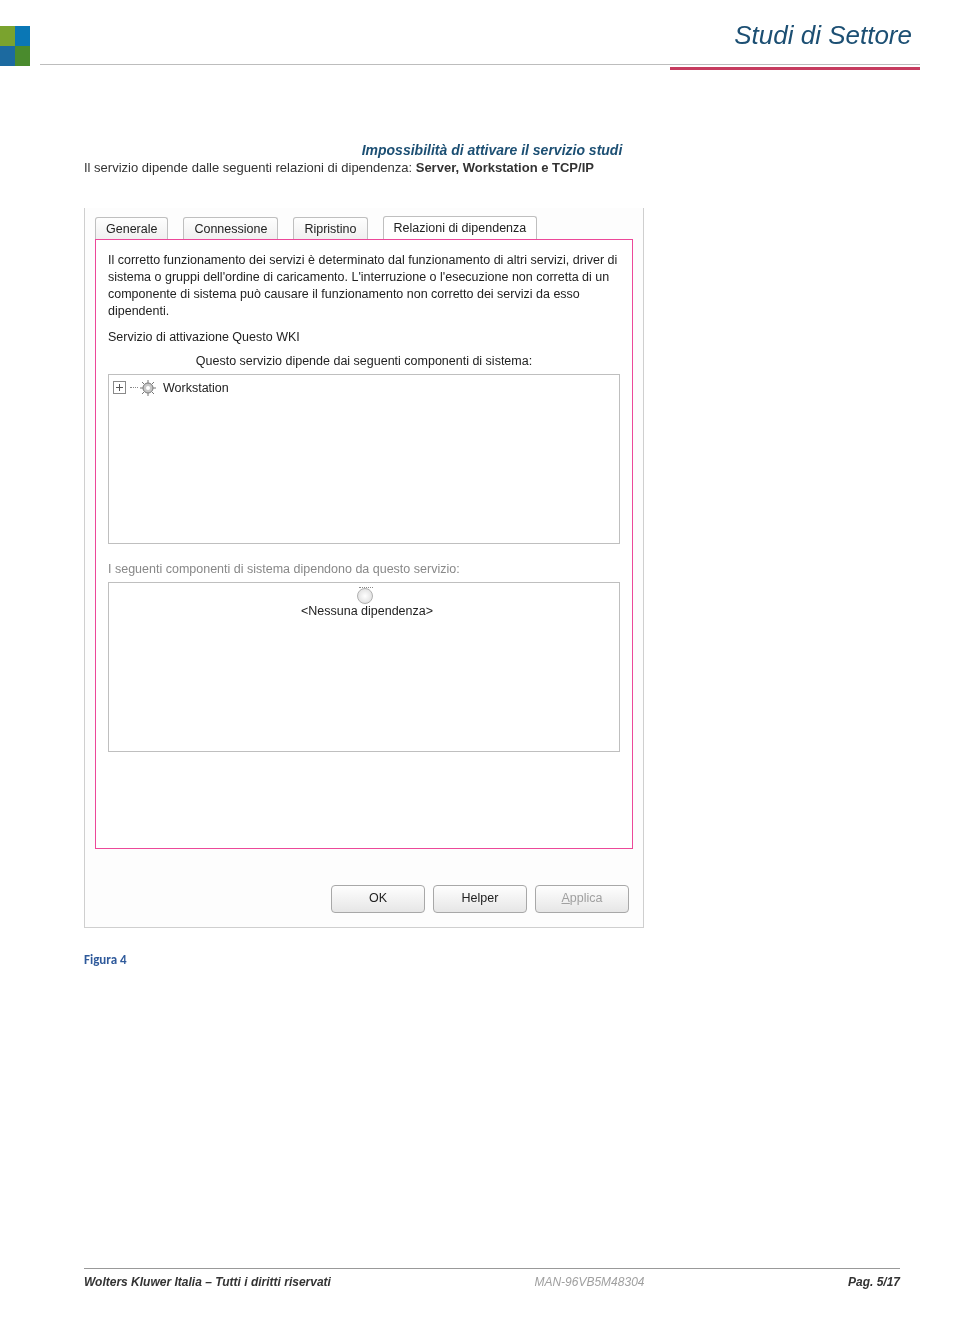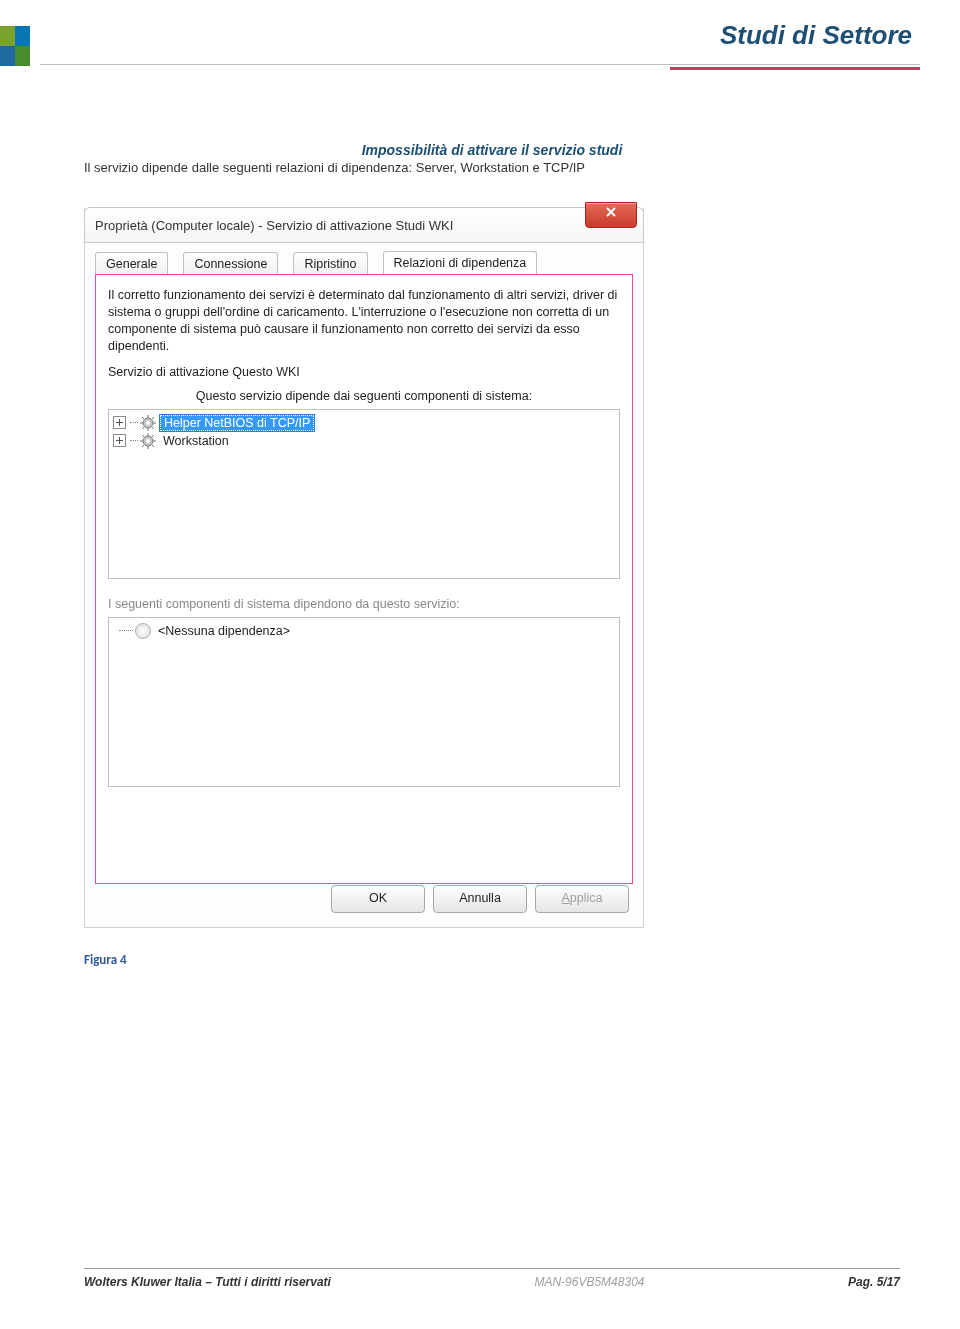--- a/index.html
+++ b/index.html
@@ -35,21 +35,21 @@
     width: 15px;
     height: 20px;
   }
   .q1 { left: 0; top: 0; background: #7aa32e; }
   .q2 { left: 15px; top: 0; background: #0a77b5; }
   .q3 { left: 0; top: 20px; background: #1c6aa0; }
   .q4 { left: 15px; top: 20px; background: #4a8b2d; }
   .page-title {
     text-align: right;
     font-family: Verdana, sans-serif;
-    font-weight: bold;
+    font-weight: normal;
     font-style: italic;
     color: #1c4f73;
     font-size: 26px;
     padding-right: 8px;
   }
   .hr-rule {
     position: absolute;
     top: 44px;
     left: 40px;
     right: 0;
@@ -81,21 +81,21 @@
     font-weight: bold;
     font-style: italic;
     font-size: 14px;
     margin-bottom: 2px;
     text-align: center;
   }
   .body-line {
     font-size: 13px;
   }
   .body-line .bold {
-    font-weight: normal;
+    font-weight: bold;
   }
 
   
   .dialog-wrap {
     position: absolute;
     top: 208px;
     left: 84px;
     width: 560px;
     height: 720px;
     border: 1px solid #cfcfcf;
@@ -220,21 +220,21 @@
     background: #3399ff;
     color: #fff;
     border: 1px dotted #fff;
     outline: 1px solid #2a7fd4;
   }
   .lower-label {
     margin-top: 18px;
     color: #888;
   }
   .treebox.lower { height: 160px; }
-  .tree-item.noexp { padding-left: 6px; }
+  .tree-item.noexp { padding-left: 6px; flex-direction: column; }
   .node-icon {
     width: 14px; height: 14px;
     border: 1px solid #b0b0b0;
     border-radius: 50%;
     background: radial-gradient(#fff, #d8d8d8);
     margin-right: 4px;
     flex-shrink: 0;
   }
   .btn-row {
     position: absolute;
@@ -309,61 +309,34 @@
   </div>
 
   <div class="body-text">
     <div class="body-heading">Impossibilità di attivare il servizio studi</div>
     <div class="body-line">
       <span>Il servizio dipende dalle seguenti relazioni di dipendenza: </span><span class="bold">Server, Workstation e TCP/IP</span>
     </div>
   </div>
 
   <div class="dialog-wrap">
-    <div class="titlebar">
-      <span>Proprietà (Computer locale) - Servizio di attivazione Studi WKI</span>
-      <div class="close-btn">
-        <svg width="14" height="12" viewBox="0 0 14 12" style="vertical-align:-1px">
-            <path d="M3 2 L11 10 M11 2 L3 10" stroke="#fff" stroke-width="2" fill="none"></path>
-          </svg>
-      </div>
-    </div>
 
     <div class="tab-row">
       <div class="tab">Generale</div>
       <div class="tab">Connessione</div>
       <div class="tab">Ripristino</div>
       <div class="tab active">Relazioni di dipendenza</div>
     </div>
 
     <div class="tab-panel">
       <div class="desc-text">Il corretto funzionamento dei servizi è determinato dal funzionamento di altri servizi, driver di sistema o gruppi dell'ordine di caricamento. L'interruzione o l'esecuzione non corretta di un componente di sistema può causare il funzionamento non corretto dei servizi da esso dipendenti.</div>
       <div class="svc-name">Servizio di attivazione Questo WKI</div>
       <div class="dep-label">Questo servizio dipende dai seguenti componenti di sistema:</div>
 
       <div class="treebox">
-        <div class="tree-item">
-          <div class="expander"></div>
-          <div class="dots"></div>
-          <svg class="gear-icon" viewBox="0 0 16 16">
-              <circle cx="8" cy="8" r="5" fill="#c8c8c8" stroke="#777"></circle>
-              <circle cx="8" cy="8" r="2" fill="#fff"></circle>
-              <g stroke="#777" stroke-width="1">
-                <line x1="8" y1="0" x2="8" y2="3"></line>
-                <line x1="8" y1="13" x2="8" y2="16"></line>
-                <line x1="0" y1="8" x2="3" y2="8"></line>
-                <line x1="13" y1="8" x2="16" y2="8"></line>
-                <line x1="2" y1="2" x2="4" y2="4"></line>
-                <line x1="12" y1="12" x2="14" y2="14"></line>
-                <line x1="12" y1="4" x2="14" y2="2"></line>
-                <line x1="2" y1="14" x2="4" y2="12"></line>
-              </g>
-            </svg>
-          <span class="tree-label selected">Helper NetBIOS di TCP/IP</span>
-        </div>
         <div class="tree-item">
           <div class="expander"></div>
           <div class="dots"></div>
           <svg class="gear-icon" viewBox="0 0 16 16">
               <circle cx="8" cy="8" r="5" fill="#c8c8c8" stroke="#777"></circle>
               <circle cx="8" cy="8" r="2" fill="#fff"></circle>
               <g stroke="#777" stroke-width="1">
                 <line x1="8" y1="0" x2="8" y2="3"></line>
                 <line x1="8" y1="13" x2="8" y2="16"></line>
                 <line x1="0" y1="8" x2="3" y2="8"></line>
@@ -383,21 +356,21 @@
         <div class="tree-item noexp">
           <div class="dots" style="width:14px"></div>
           <div class="node-icon"></div>
           <span class="tree-label">&lt;Nessuna dipendenza&gt;</span>
         </div>
       </div>
     </div>
 
     <div class="btn-row">
       <div class="win-btn">OK</div>
-      <div class="win-btn">Annulla</div>
+      <div class="win-btn">Helper</div>
       <div class="win-btn disabled"><span class="ul">A</span><span>pplica</span></div>
     </div>
   </div>
 
   <div class="caption">Figura 4</div>
 
   <div class="pg-footer">
     <span class="footer-left">Wolters Kluwer Italia – Tutti i diritti riservati</span>
     <span class="footer-center">MAN-96VB5M48304</span>
     <span class="footer-right">Pag.  5/17</span>

